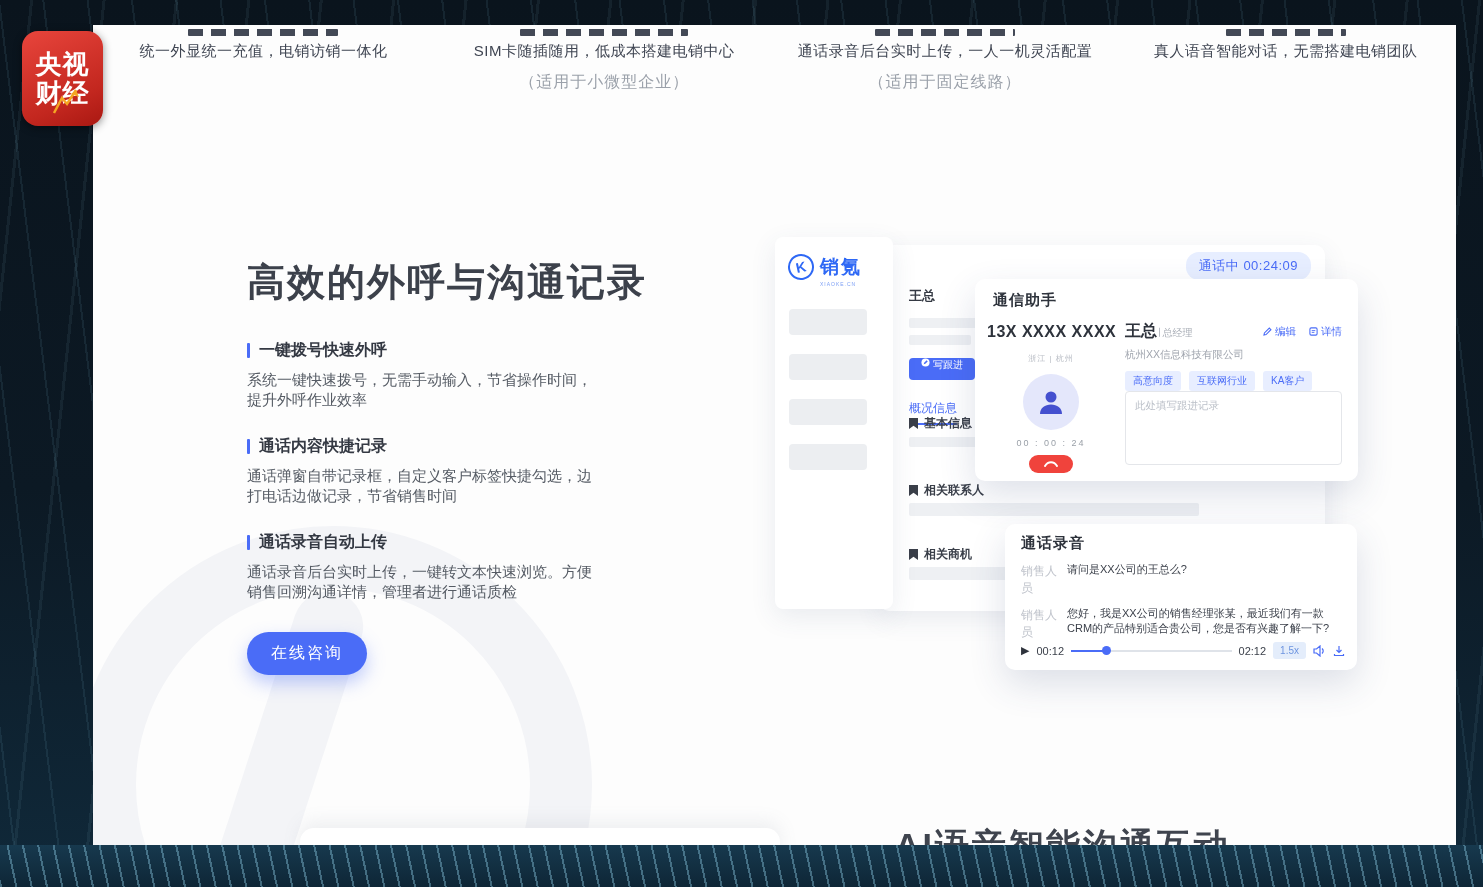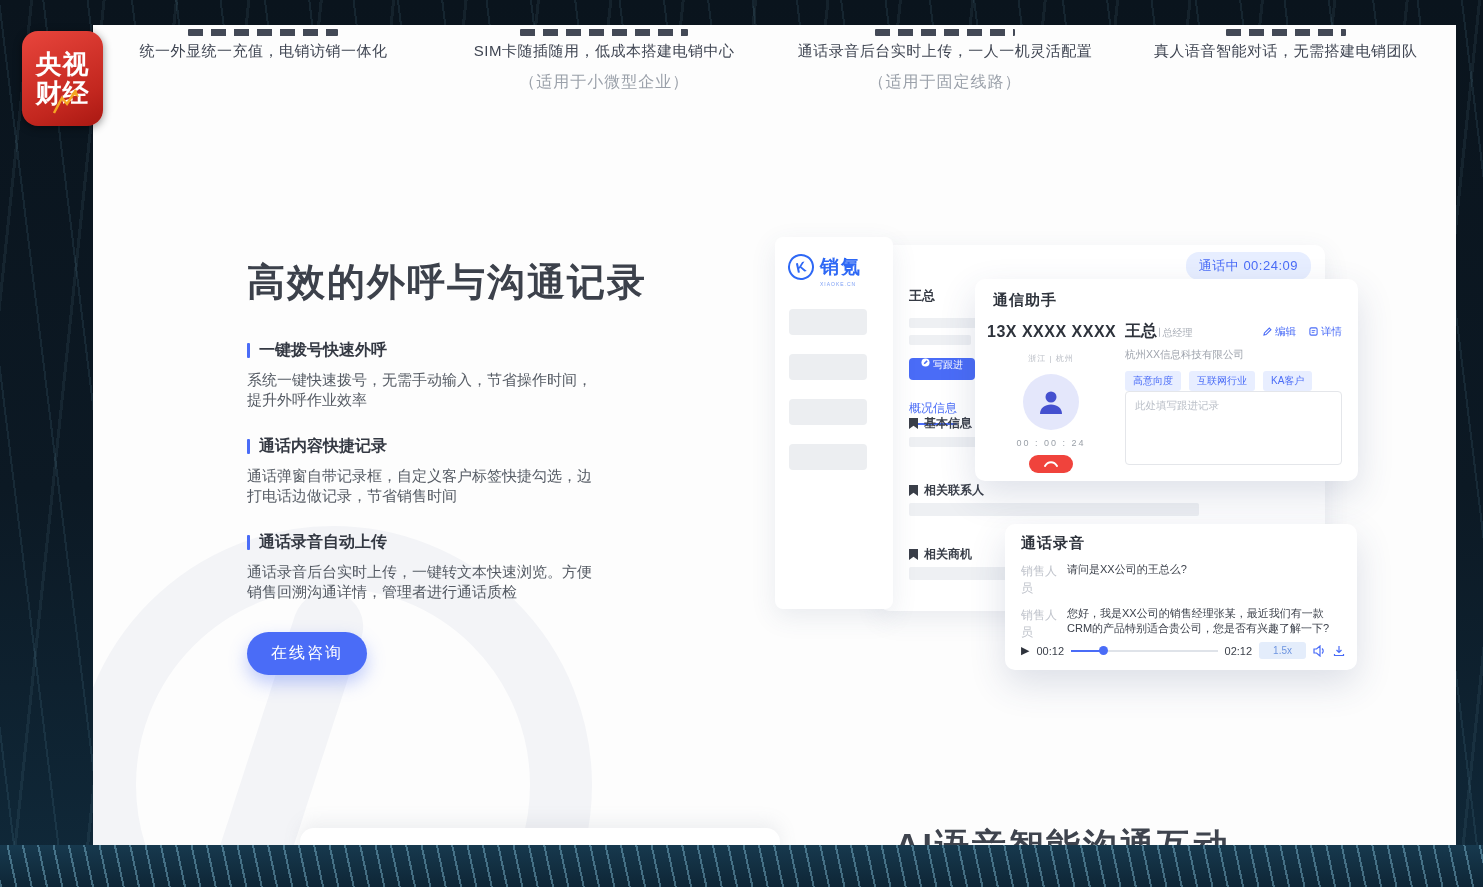--- a/index.html
+++ b/index.html
@@ -135,21 +135,21 @@
   .rec-body { position:absolute; left:16px; right:14px; top:38px; }
   .rec-row { display:flex; margin-bottom:9px; }
   .rec-speaker { flex:0 0 46px; font-size:12px; color:#c0c4cc; padding-top:1px; }
   .rec-text { font-size:11px; line-height:15px; color:#3a3f49; }
   .player { position:absolute; left:16px; right:12px; bottom:11px; display:flex; align-items:center; gap:7px; }
   .play-icon { color:#2e333c; font-size:11px; cursor:pointer; }
   .p-time { font-size:11px; color:#3a3f49; }
   .p-track { flex:1; height:2px; background:#dfe3e9; position:relative; cursor:pointer; }
   .p-played { position:absolute; left:0; top:0; height:2px; background:#4a6cf7; }
   .p-dot { position:absolute; top:-3.5px; width:9px; height:9px; border-radius:50%; background:#4a6cf7; }
-  .p-speed { background:#e4edfb; color:#6e95e0; font-size:10px; padding:3px 14px; border-radius:3px; cursor:pointer; }
+  .p-speed { background:#e4edfb; color:#6e95e0; font-size:10px; padding:3px 7px; border-radius:3px; cursor:pointer; }
   .p-ico { cursor:pointer; display:flex; align-items:center; }
 
   
   .bottom-card { position:absolute; left:207px; top:803px; width:480px; height:34px; z-index:1;
                  background:#fff; border-radius:14px 14px 0 0; box-shadow:0 -6px 18px rgba(120,130,150,0.12); }
   .next-title { position:absolute; left:802px; top:798px; z-index:2; font-size:34px; font-weight:800;
                 color:#3f444e; letter-spacing:3px; white-space:nowrap; }
 </style>
 </head>
 <body>

